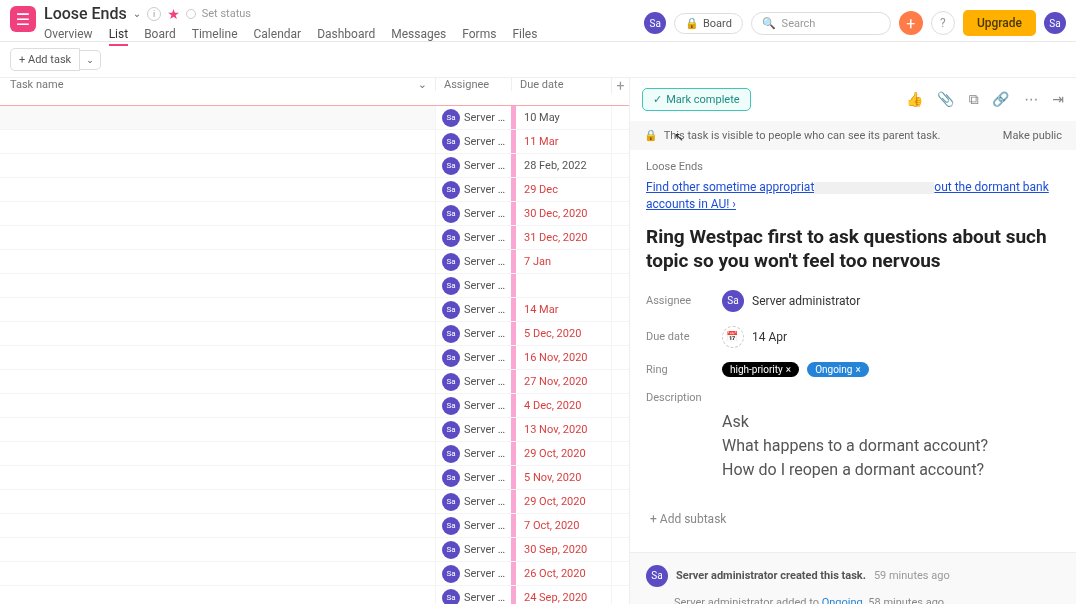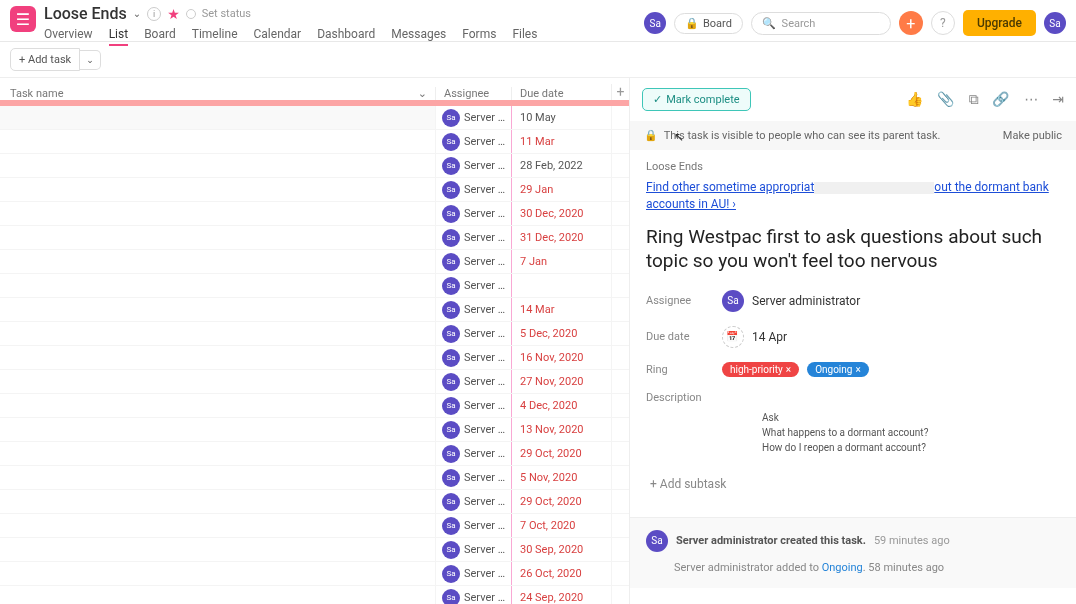--- a/index.html
+++ b/index.html
@@ -23,55 +23,55 @@
     .share-btn{border:1px solid #ddd;border-radius:14px;padding:3px 10px;font-size:11px;display:flex;align-items:center;gap:4px;color:#555}
     .search-box{border:1px solid #ddd;border-radius:14px;padding:4px 10px;width:140px;display:flex;align-items:center;gap:6px;color:#999;font-size:11px}
     .plus-circle{width:24px;height:24px;border-radius:50%;background:#ff7b47;color:#fff;display:flex;align-items:center;justify-content:center;font-size:16px}
     .q-circle{width:24px;height:24px;border:1px solid #ddd;border-radius:50%;display:flex;align-items:center;justify-content:center;color:#999}
     .upgrade{background:#ffb000;color:#4b3a00;font-size:12px;padding:6px 14px;border-radius:5px;font-weight:500}
     .toolbar{display:flex;align-items:center;padding:8px 10px;border-bottom:1px solid #eee;height:36px}
     .addtask{border:1px solid #ddd;border-radius:5px 0 0 5px;padding:4px 8px;font-size:11px;color:#555}
     .addtask-chev{border:1px solid #ddd;border-left:none;border-radius:0 5px 5px 0;padding:4px 6px;font-size:9px;color:#555}
     .main{display:flex;height:526px}
     .left{flex:1;overflow:auto;border-right:1px solid #eee}
-    .list-hdr{display:flex;border-bottom:6px solid #fca5a5;font-size:11px;color:#777;height:28px;align-items:flex-end}
+    .list-hdr{display:flex;border-bottom:1px solid #fca5a5;font-size:11px;color:#777;height:28px;align-items:flex-start}
     .col-name{flex:1;padding-left:10px;display:flex;align-items:center;justify-content:space-between;padding-right:8px}
     .col-ass{width:76px;padding-left:8px;border-left:1px solid #eee}
     .col-due{width:100px;padding-left:8px;border-left:1px solid #eee}
     .col-add{width:18px;text-align:center;border-left:1px solid #eee;color:#999;font-size:14px}
     .row{display:flex;height:24px;align-items:center;border-bottom:1px solid #f4f4f4;font-size:11px}
     .cell-name{flex:1;padding-left:10px}
     .cell-name.shade{background:#f9f9f9;height:100%}
     .cell-ass{width:76px;padding-left:6px;display:flex;align-items:center;gap:4px;border-left:1px solid #f4f4f4;height:100%}
-    .cell-due{width:100px;padding-left:8px;border-left:1px solid #f9a8d4;height:100%;display:flex;align-items:center}
+    .cell-due{width:100px;padding-left:8px;border-left:5px solid #f9a8d4;height:100%;display:flex;align-items:center}
     .cell-add{width:18px;border-left:1px solid #f4f4f4;height:100%}
     .mini-av{width:18px;height:18px;border-radius:50%;background:#5b4cc4;color:#fff;display:flex;align-items:center;justify-content:center;font-size:8px}
     .ass-txt{color:#555;white-space:nowrap;overflow:hidden;text-overflow:ellipsis;width:46px}
     .due-red{color:#d84040}
     .due-dark{color:#555}
     .right{width:446px;display:flex;flex-direction:column;overflow:auto;position:relative}
     .det-top{display:flex;align-items:center;padding:10px 12px;gap:8px;position:sticky;top:0;background:#fff}
     .markc{border:1px solid #3ec6b8;color:#1d8e83;border-radius:5px;padding:4px 10px;font-size:11px;display:flex;align-items:center;gap:4px;background:#eefcfa}
     .det-icons{margin-left:auto;display:flex;gap:14px;color:#888;font-size:14px}
     .visibility{background:#f7f7f7;padding:8px 14px;font-size:11px;color:#666;display:flex;align-items:center;gap:6px}
     .makepublic{margin-left:auto;color:#666}
     .det-body{padding:10px 16px}
     .bc{font-size:11px;color:#777;margin-bottom:6px}
     .parent{color:#1d4ed8;text-decoration:underline;font-size:12px;margin-bottom:12px;line-height:1.4}
     .redact{display:inline-block;background:#f0f0f0;width:120px;height:12px;vertical-align:middle}
-    .title{font-size:19px;font-weight:400;color:#222;line-height:1.3;margin-bottom:16px}
+    .title{font-size:19px;font-weight:700;color:#222;line-height:1.3;margin-bottom:16px}
     .field{display:flex;align-items:center;margin-bottom:14px;font-size:12px}
     .flabel{width:76px;color:#888;font-size:11px}
     .fval{display:flex;align-items:center;gap:8px;color:#333}
     .cal-icon{width:22px;height:22px;border:1px dashed #ccc;border-radius:50%;display:flex;align-items:center;justify-content:center;font-size:10px;color:#888}
     .tag{border-radius:10px;padding:2px 8px;font-size:10px;color:#fff;display:flex;align-items:center;gap:3px}
-    .tag-hi{background:#ef4444}
+    .tag-hi{background:#000000}
     .tag-og{background:#2584d8}
-    .desc{color:#555;font-size:10px;line-height:1.5;margin-left:116px;margin-top:-8px}
-    .addsub{color:#888;font-size:12px;margin:22px 0 16px 4px}
+    .desc{color:#555;font-size:16px;line-height:1.5;margin-left:76px;margin-top:-8px}
+    .addsub{color:#888;font-size:12px;margin:30px 0 16px 4px}
     .activity{background:#f9f9f9;border-top:1px solid #eee;padding:12px 16px;font-size:11px}
     .act-row{display:flex;align-items:center;gap:8px;margin-bottom:8px}
     .act-txt{color:#555}
     .act-time{color:#999}
     .showprev{color:#2584d8;margin-left:28px;margin-bottom:4px;font-size:11px}
     .act-sub{color:#888;margin-left:28px;font-size:11px;line-height:1.5}
     .act-sub .link{color:#2584d8}
     .cursor{position:absolute;top:52px;left:44px;font-size:12px}
   </style>
 </head>
@@ -155,21 +155,21 @@
           </div>
   <div class="cell-due due-dark">28 Feb, 2022</div>
   <div class="cell-add"></div>
         </div>
         <div class="row">
           <div class="cell-name "></div>
   <div class="cell-ass">
             <div class="mini-av">Sa</div>
             <span class="ass-txt">Server admi...</span>
           </div>
-  <div class="cell-due due-red">29 Jan</div>
+  <div class="cell-due due-red">29 Dec</div>
   <div class="cell-add"></div>
         </div>
         <div class="row">
           <div class="cell-name "></div>
   <div class="cell-ass">
             <div class="mini-av">Sa</div>
             <span class="ass-txt">Server admi...</span>
           </div>
   <div class="cell-due due-red">30 Dec, 2020</div>
   <div class="cell-add"></div>

